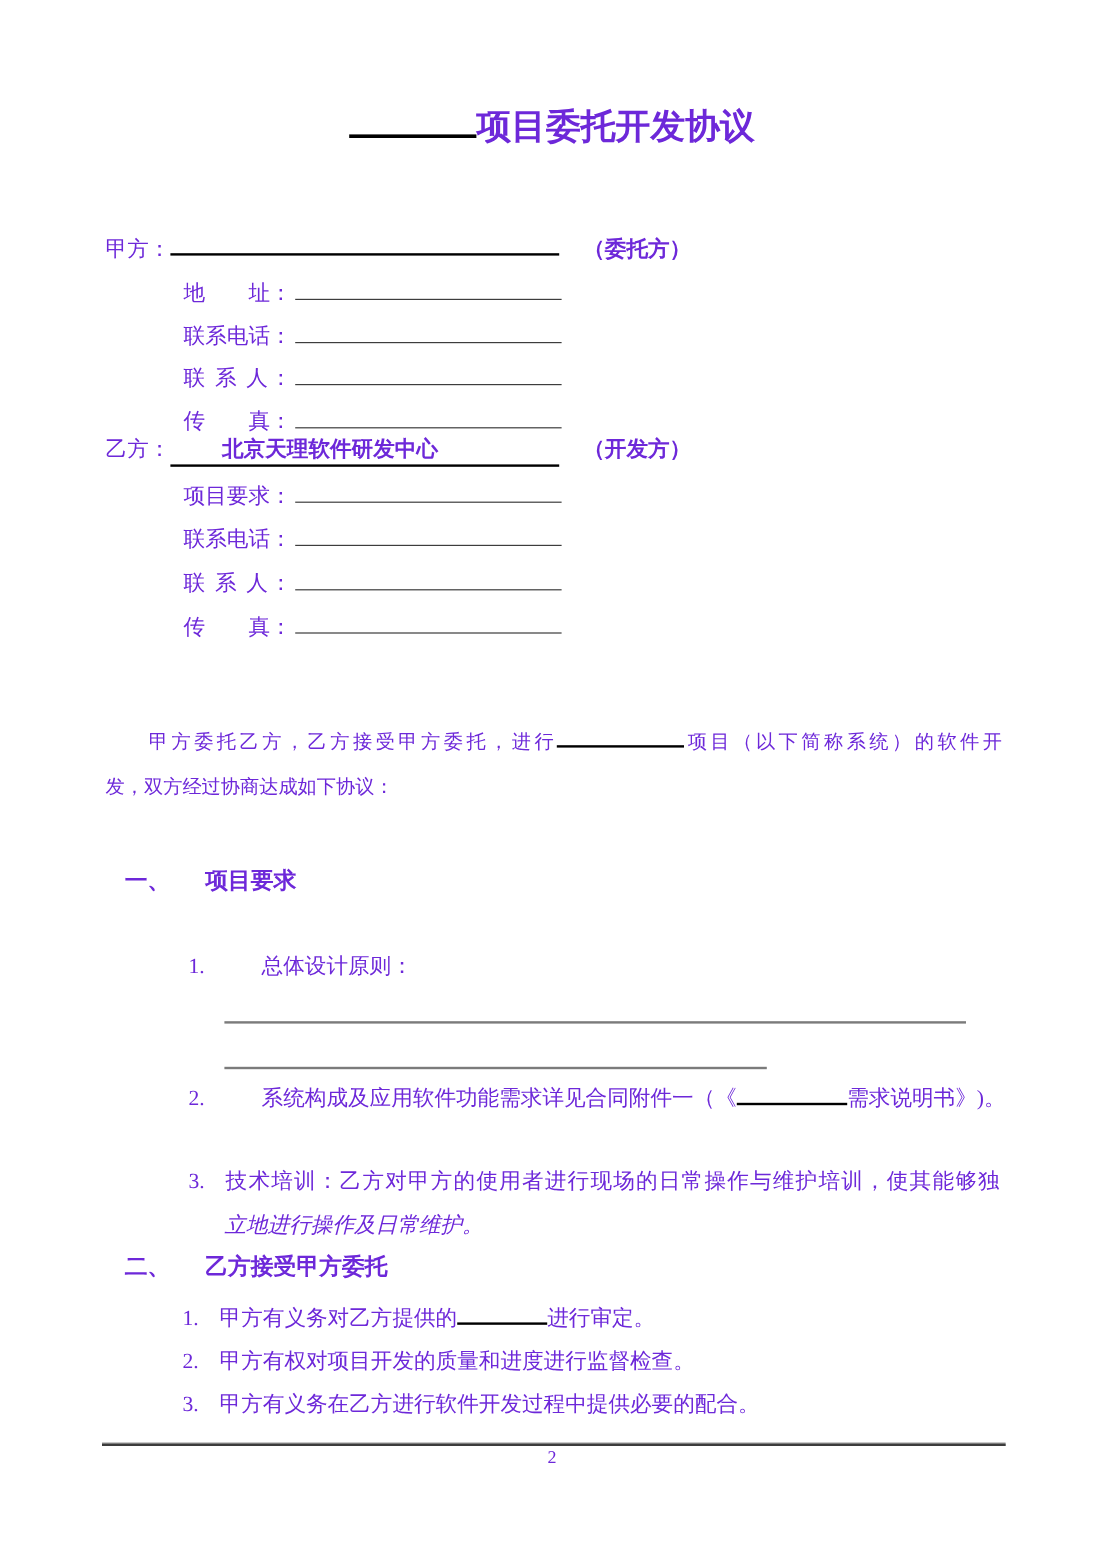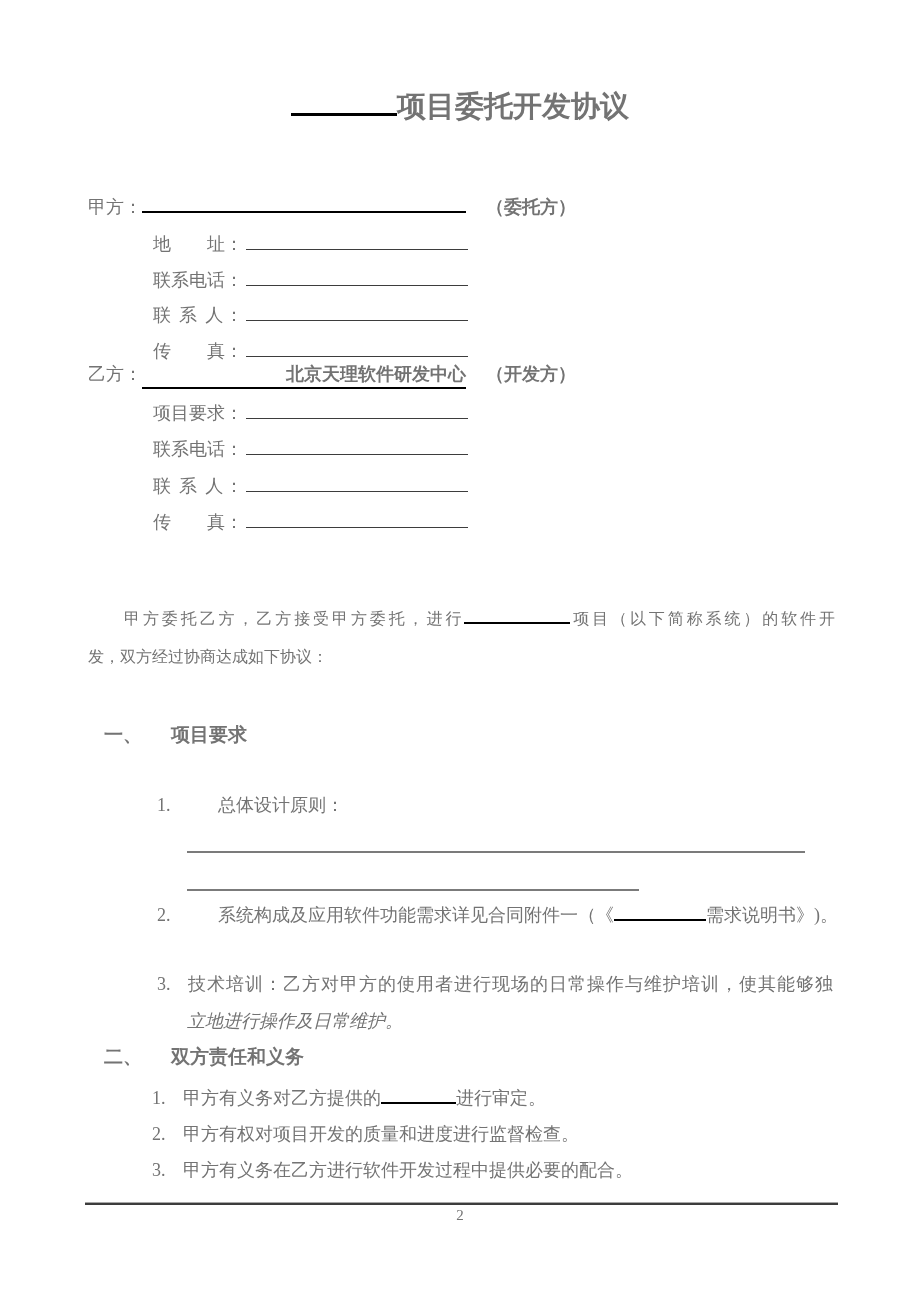--- a/index.html
+++ b/index.html
@@ -1,36 +1,36 @@
 <!DOCTYPE html>
 <html><head>
 <meta charset="utf-8">
 <style>
   html,body { margin:0; padding:0; background:#fff; }
   .page {
     position:relative; width:920px; height:1302px; background:#ffffff;
-    font-family:"Liberation Serif","DejaVu Serif",serif; color:#737373;
+    font-family:"Liberation Serif","DejaVu Serif",serif; color:#6d28d9;
     overflow:hidden;
   }
 
   
   .doc-title { position:absolute; top:86px; left:0; width:920px; text-align:center;
                font-size:29px; font-weight:bold; line-height:40px; white-space:nowrap; }
   .title-blank { display:inline-block; width:106px; height:24px;
                  border-bottom:3px solid #000; vertical-align:baseline; }
 
   
   .party { position:absolute; left:88px; font-size:18px; }
   .party-a { top:193px; }
   .party-b { top:361px; }
   .party-head { height:34px; line-height:26px; white-space:nowrap; }
   .fill { display:inline-block; border-bottom:2px solid #000; vertical-align:baseline; }
   .party-blank { width:324px; height:20px; box-sizing:border-box; }
   .party-blank-filled { width:324px; padding-left:43px; box-sizing:border-box;
-                        font-weight:bold; height:auto;text-align:right; }
+                        font-weight:bold; height:auto; }
   .party-role { font-weight:bold; margin-left:20px; }
   .prow { padding-left:65px; line-height:35.7px; white-space:nowrap; }
   .party-b .prow { line-height:36.3px; }
   .field-label { display:inline-block; width:90px; text-align:justify; text-align-last:justify; }
   .field-blank { display:inline-block; width:222px; height:18px;
                  border-bottom:1px solid #3d3d3d; margin-left:3px; vertical-align:baseline; }
 
   
   .intro { position:absolute; top:600px; left:88px; width:747px; font-size:16px; }
   .intro .iline1 { line-height:38px; text-indent:36px;
@@ -143,21 +143,21 @@
   </div>
 
   <div class="item item-1-3">
     <div class="jline">
       <span class="num">3.</span><span>技术培训：乙方对甲方的使用者进行现场的日常操作与维护培训，使其能够独</span>
     </div>
     <div class="cont">立地进行操作及日常维护。</div>
   </div>
 
   <div class="sec sec-2">
-    <span class="sec-num">二、</span><span>双方责任和义务</span>
+    <span class="sec-num">二、</span><span>乙方接受甲方委托</span>
   </div>
 
   <div class="item sec2-item item-2-1">
     <span class="num">1.</span><span>甲方有义务对乙方提供的</span><span class="inline-blank blank-75"></span><span>进行审定。</span>
   </div>
 
   <div class="item sec2-item item-2-2">
     <span class="num">2.</span><span>甲方有权对项目开发的质量和进度进行监督检查。</span>
   </div>
 

